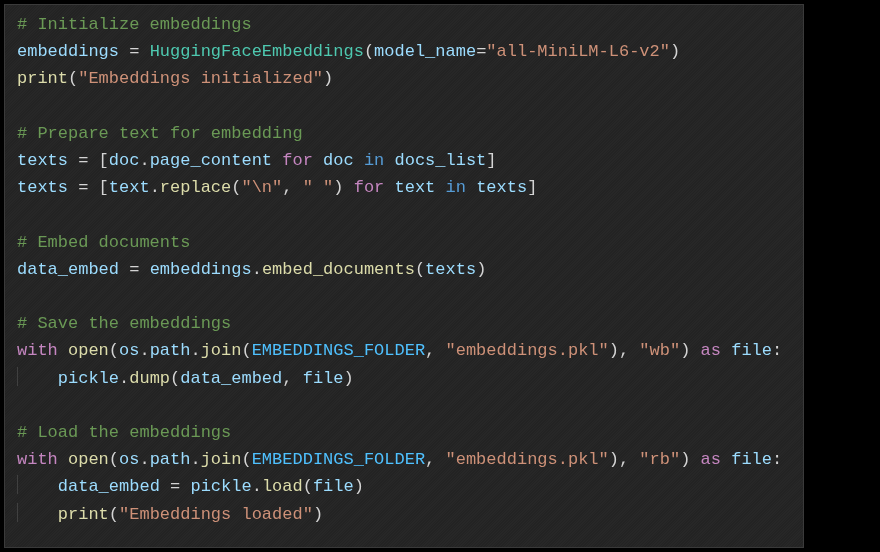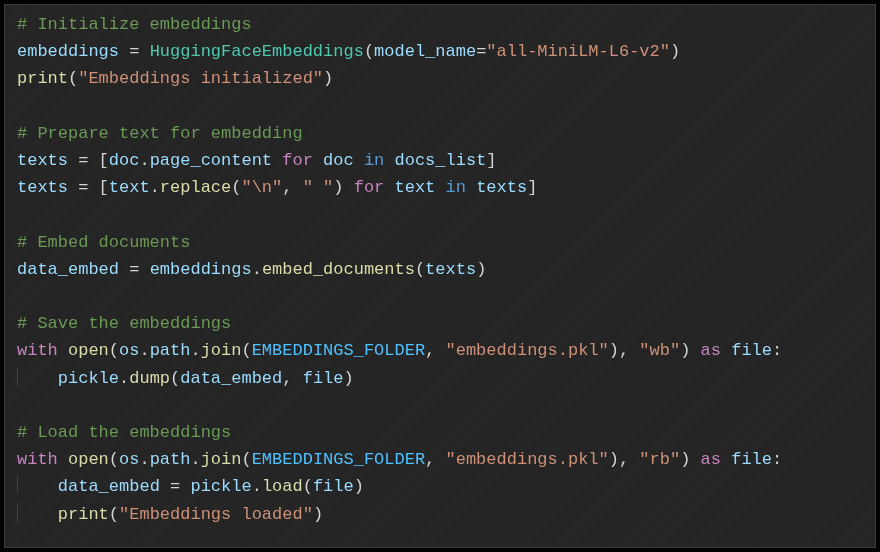--- a/index.html
+++ b/index.html
@@ -10,21 +10,21 @@
     overflow: hidden;
   }
   body {
     background: #000;
     box-sizing: border-box;
     padding: 4px;
   }
   pre.code {
     margin: 0;
     box-sizing: border-box;
-    width: 872px;
+    width: 800px;
     height: 544px;
     background-color: #242424;
     
     background-image: repeating-linear-gradient(
       135deg,
       rgba(255,255,255,0.015) 0px,
       rgba(255,255,255,0.015) 1px,
       rgba(0,0,0,0.04) 1px,
       rgba(0,0,0,0.04) 2px
     );

